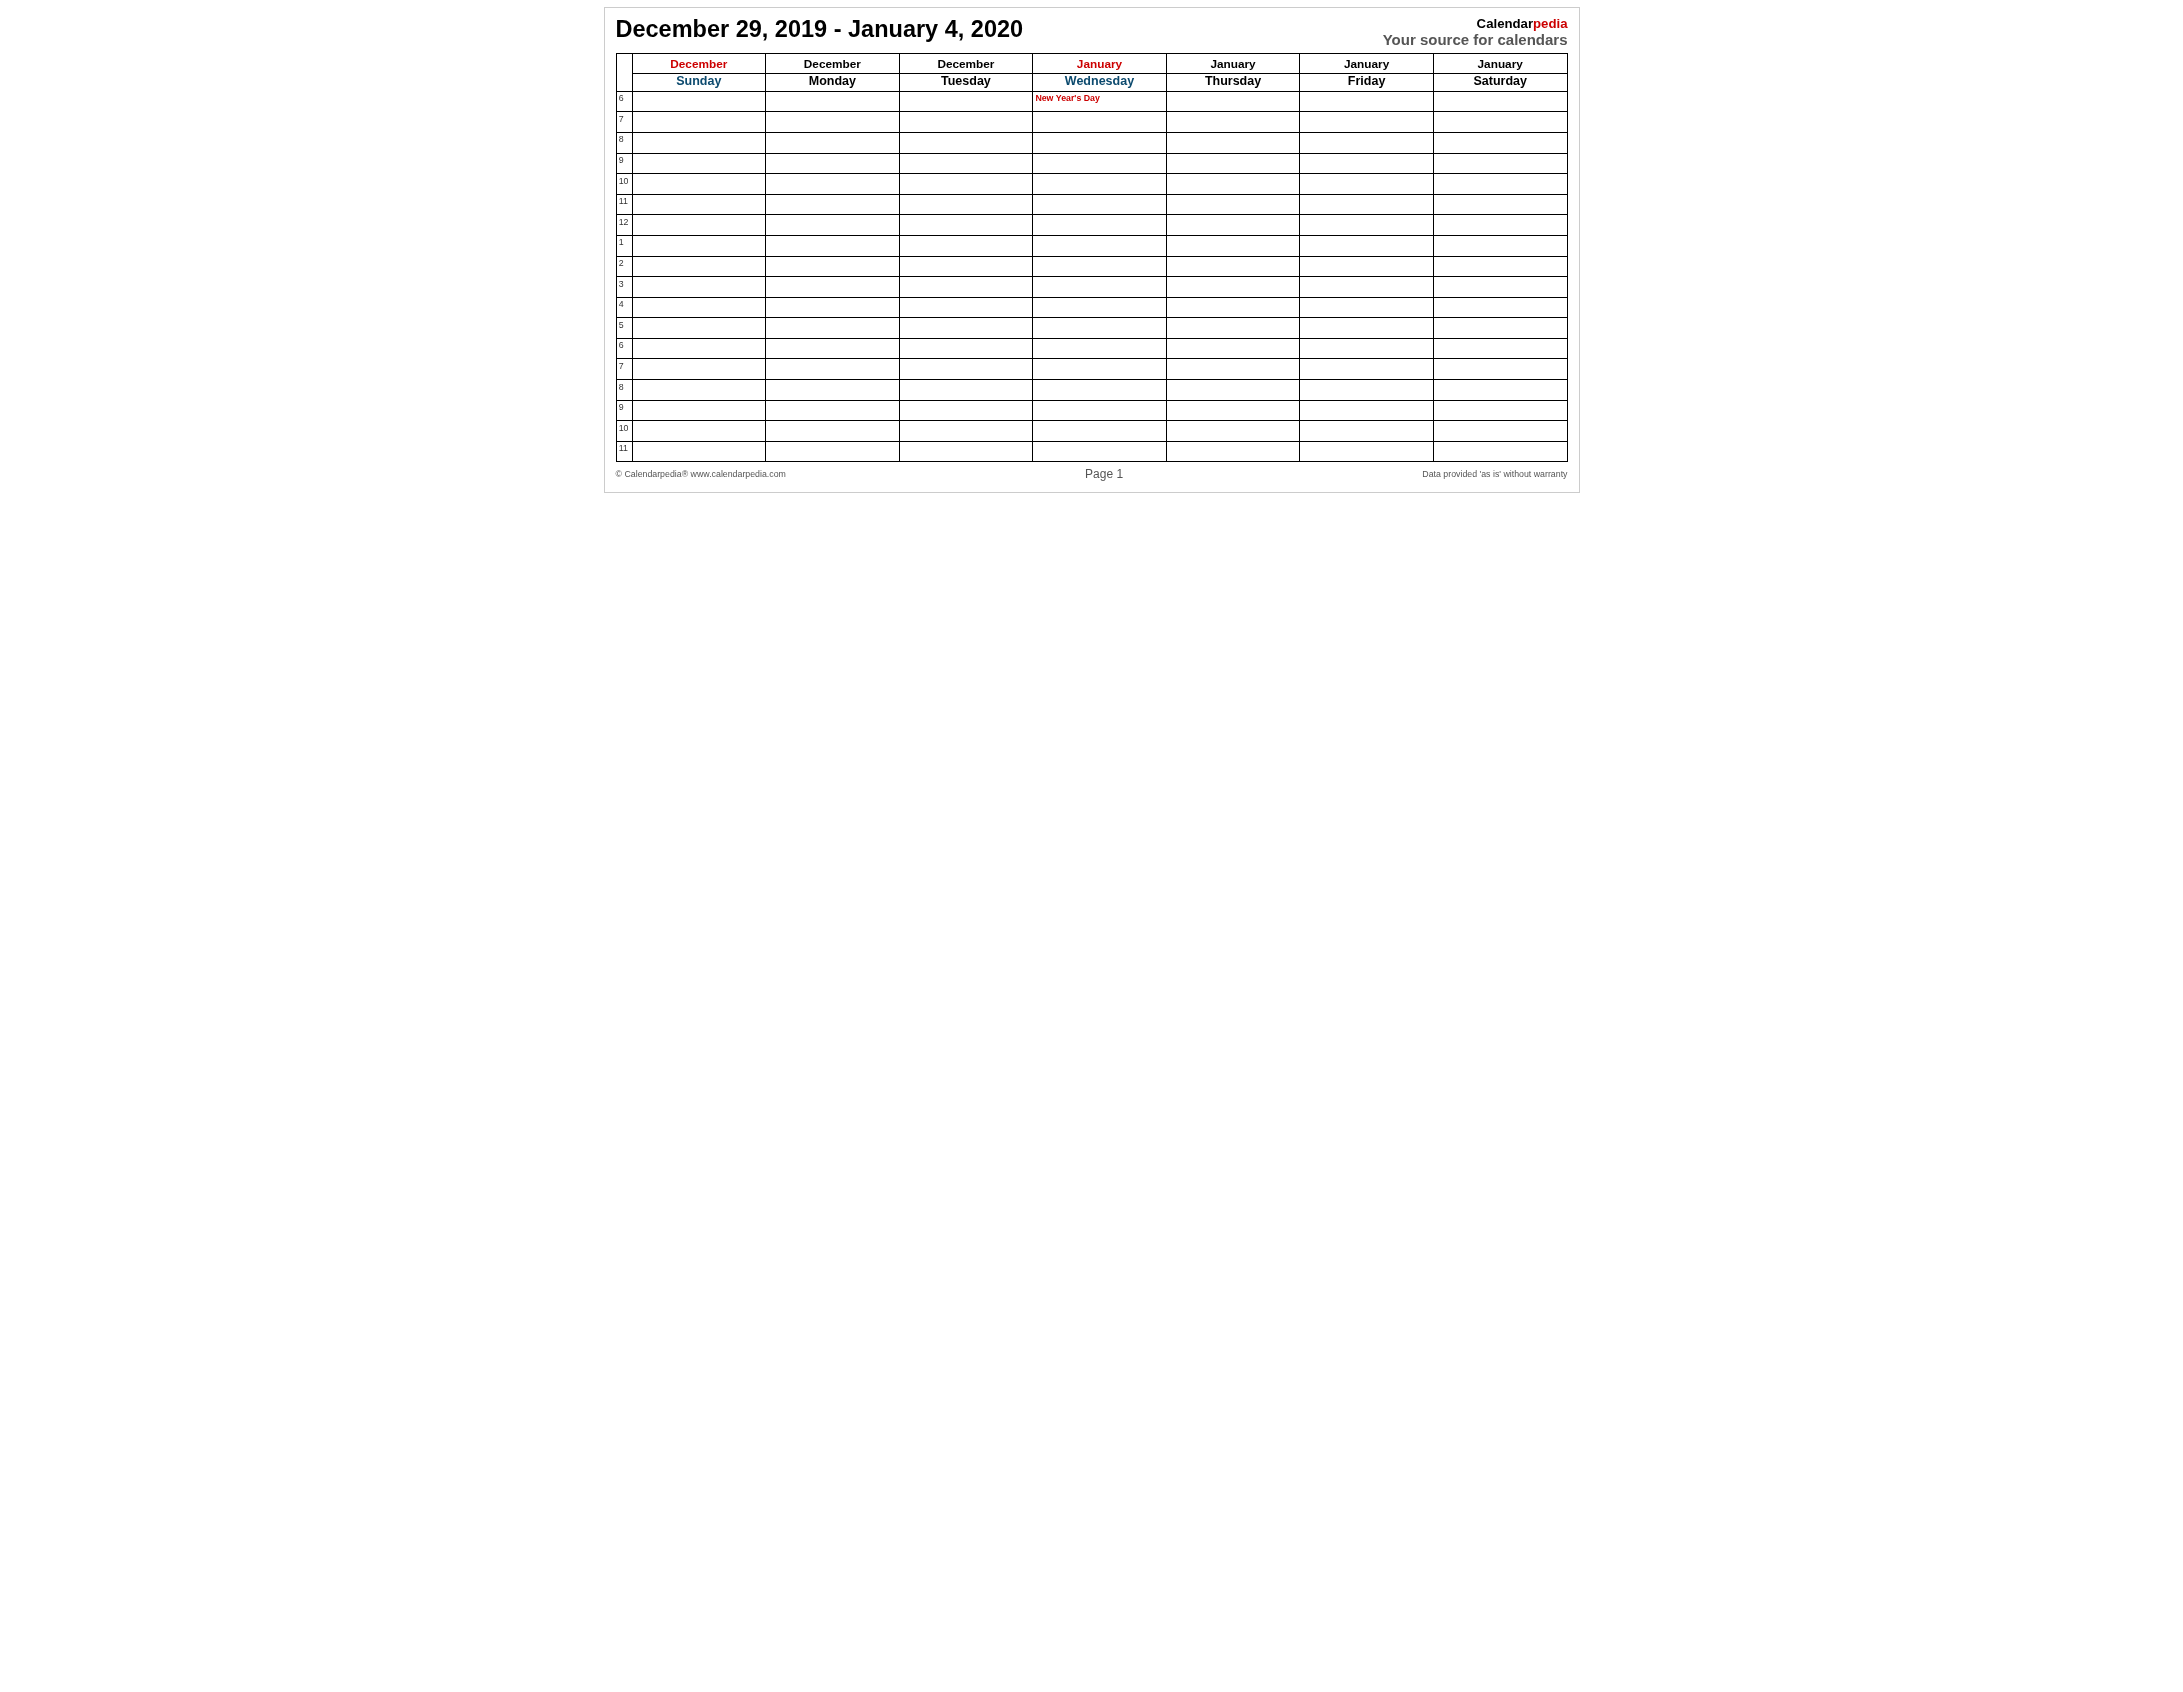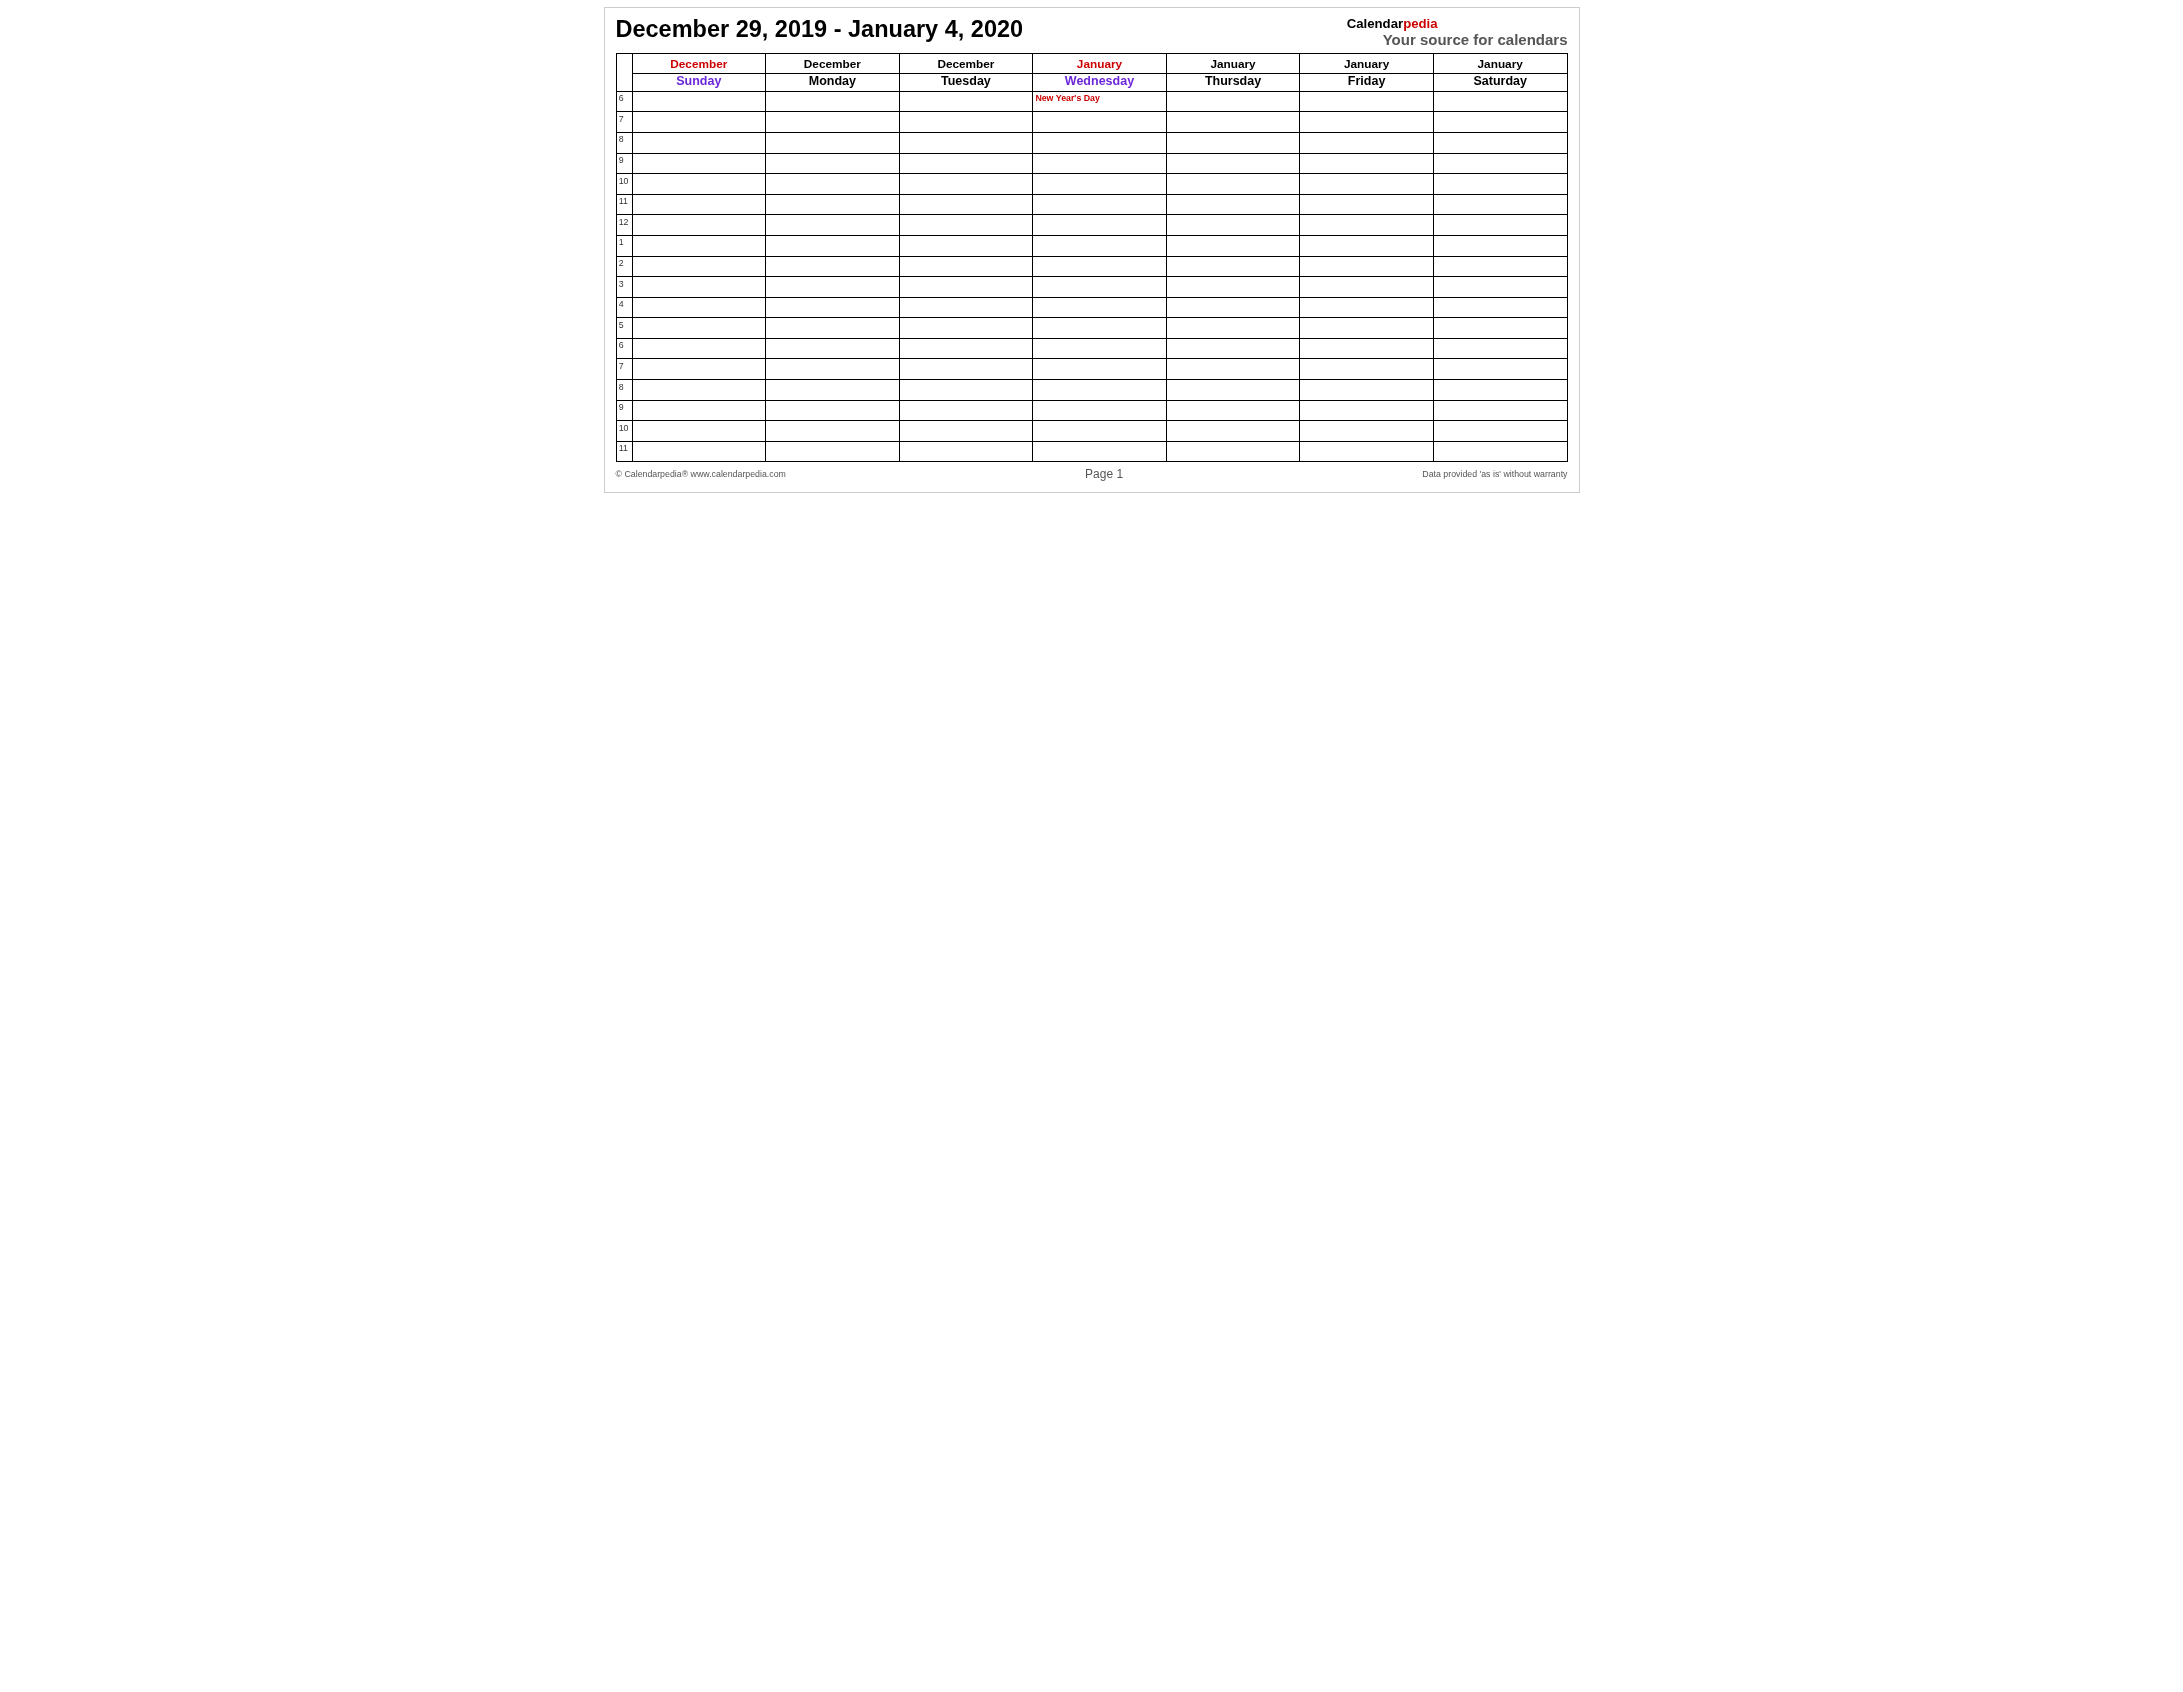--- a/index.html
+++ b/index.html
@@ -33,20 +33,21 @@
       margin-bottom: 5.9px;
     }
 
     .page-title {
       font-size: 23.5px;
       font-weight: bold;
       color: #000;
     }
 
     .brand-logo {
+      text-align: right;
       font-size: 13.2px;
       font-weight: bold;
       color: #000;
     }
 
     .brand-logo span.pedia {
       color: #cc0000;
     }
 
     .brand-tagline {
@@ -97,21 +98,21 @@
 
     
     .header-dayname {
       text-align: center;
       font-size: 12.5px;
       font-weight: bold;
       padding-bottom: 2.9px;
     }
 
     .header-dayname.highlight {
-      color: #6d28d9;
+      color: #0c4a6e;
     }
 
     
     .time-cell {
       font-size: 8.8px;
       color: #333;
       padding: 1.5px 2.2px;
       vertical-align: top;
       width: 16px;
       min-width: 16px;

